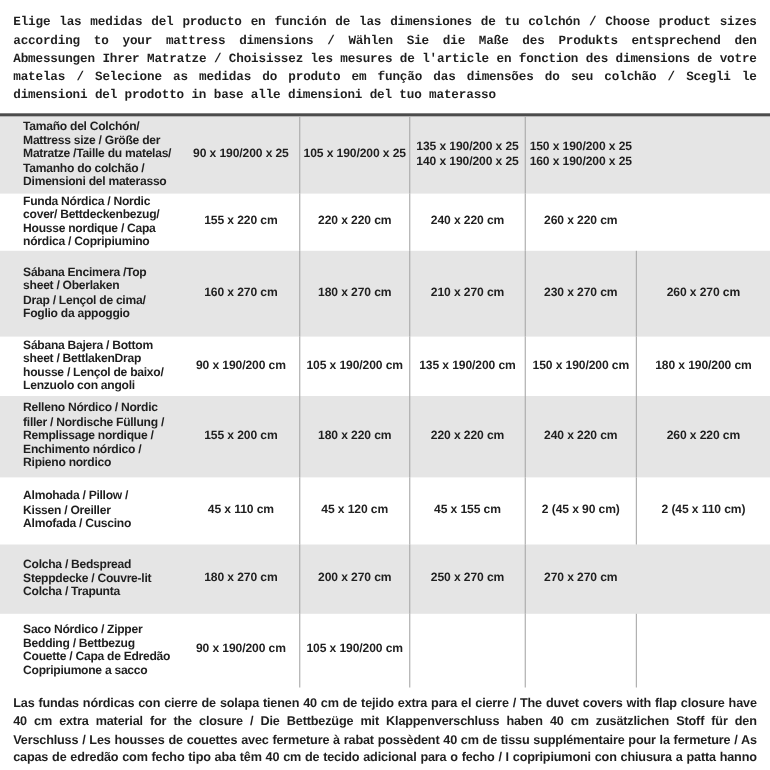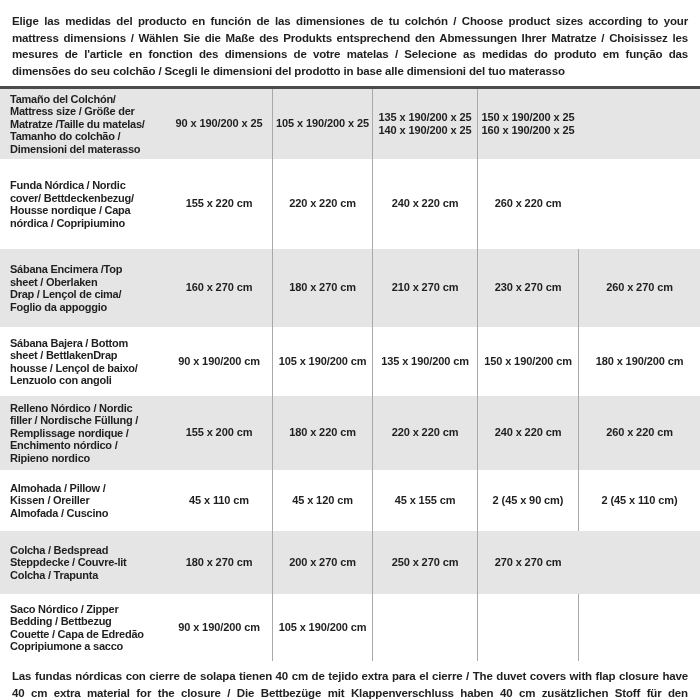--- a/index.html
+++ b/index.html
@@ -10,47 +10,49 @@
     font-family:"Liberation Sans", sans-serif;
     font-weight:bold;
     overflow:hidden;
   }
   .intro {
     padding:13px 12px 7px 12px;
     font-size:11.5px;
     line-height:16.5px;
     text-align:justify;
     letter-spacing:-0.15px;
+    font-family:Liberation Mono, monospace;
   }
   .size-table {
     border-top:3px solid #4c4c4c;
   }
   .row {
     display:grid;
     grid-template-columns:166px 106px 100px 105px 101px 122px;
   }
   .row.alt { background:#e5e5e5; }
-  .r1{height:70px} .r2{height:90px} .r3{height:78px} .r4{height:69px}
+  .r1{height:70px} .r2{height:52px} .r3{height:78px} .r4{height:54px}
   .r5{height:74px} .r6{height:61px} .r7{height:63px} .r8{height:67px}
   .cell {
     display:flex; align-items:center; justify-content:center;
     font-size:11px; line-height:13.5px;
     text-align:center;
     white-space:pre-line;
     letter-spacing:-0.1px;
   }
   .cell.sep { border-left:1px solid #a9a9a9; }
   .cell.label {
     justify-content:flex-start;
     text-align:left;
     padding-left:10px;
     padding-right:2px;
     font-size:11px;
     line-height:12.5px;
     letter-spacing:-0.25px;
+    margin-left:11px;
   }
   .note {
     padding:7px 12px 0 12px;
     font-size:11.5px;
     line-height:16.5px;
     text-align:justify;
     letter-spacing:-0.15px;
   }
 </style>
 </head>

